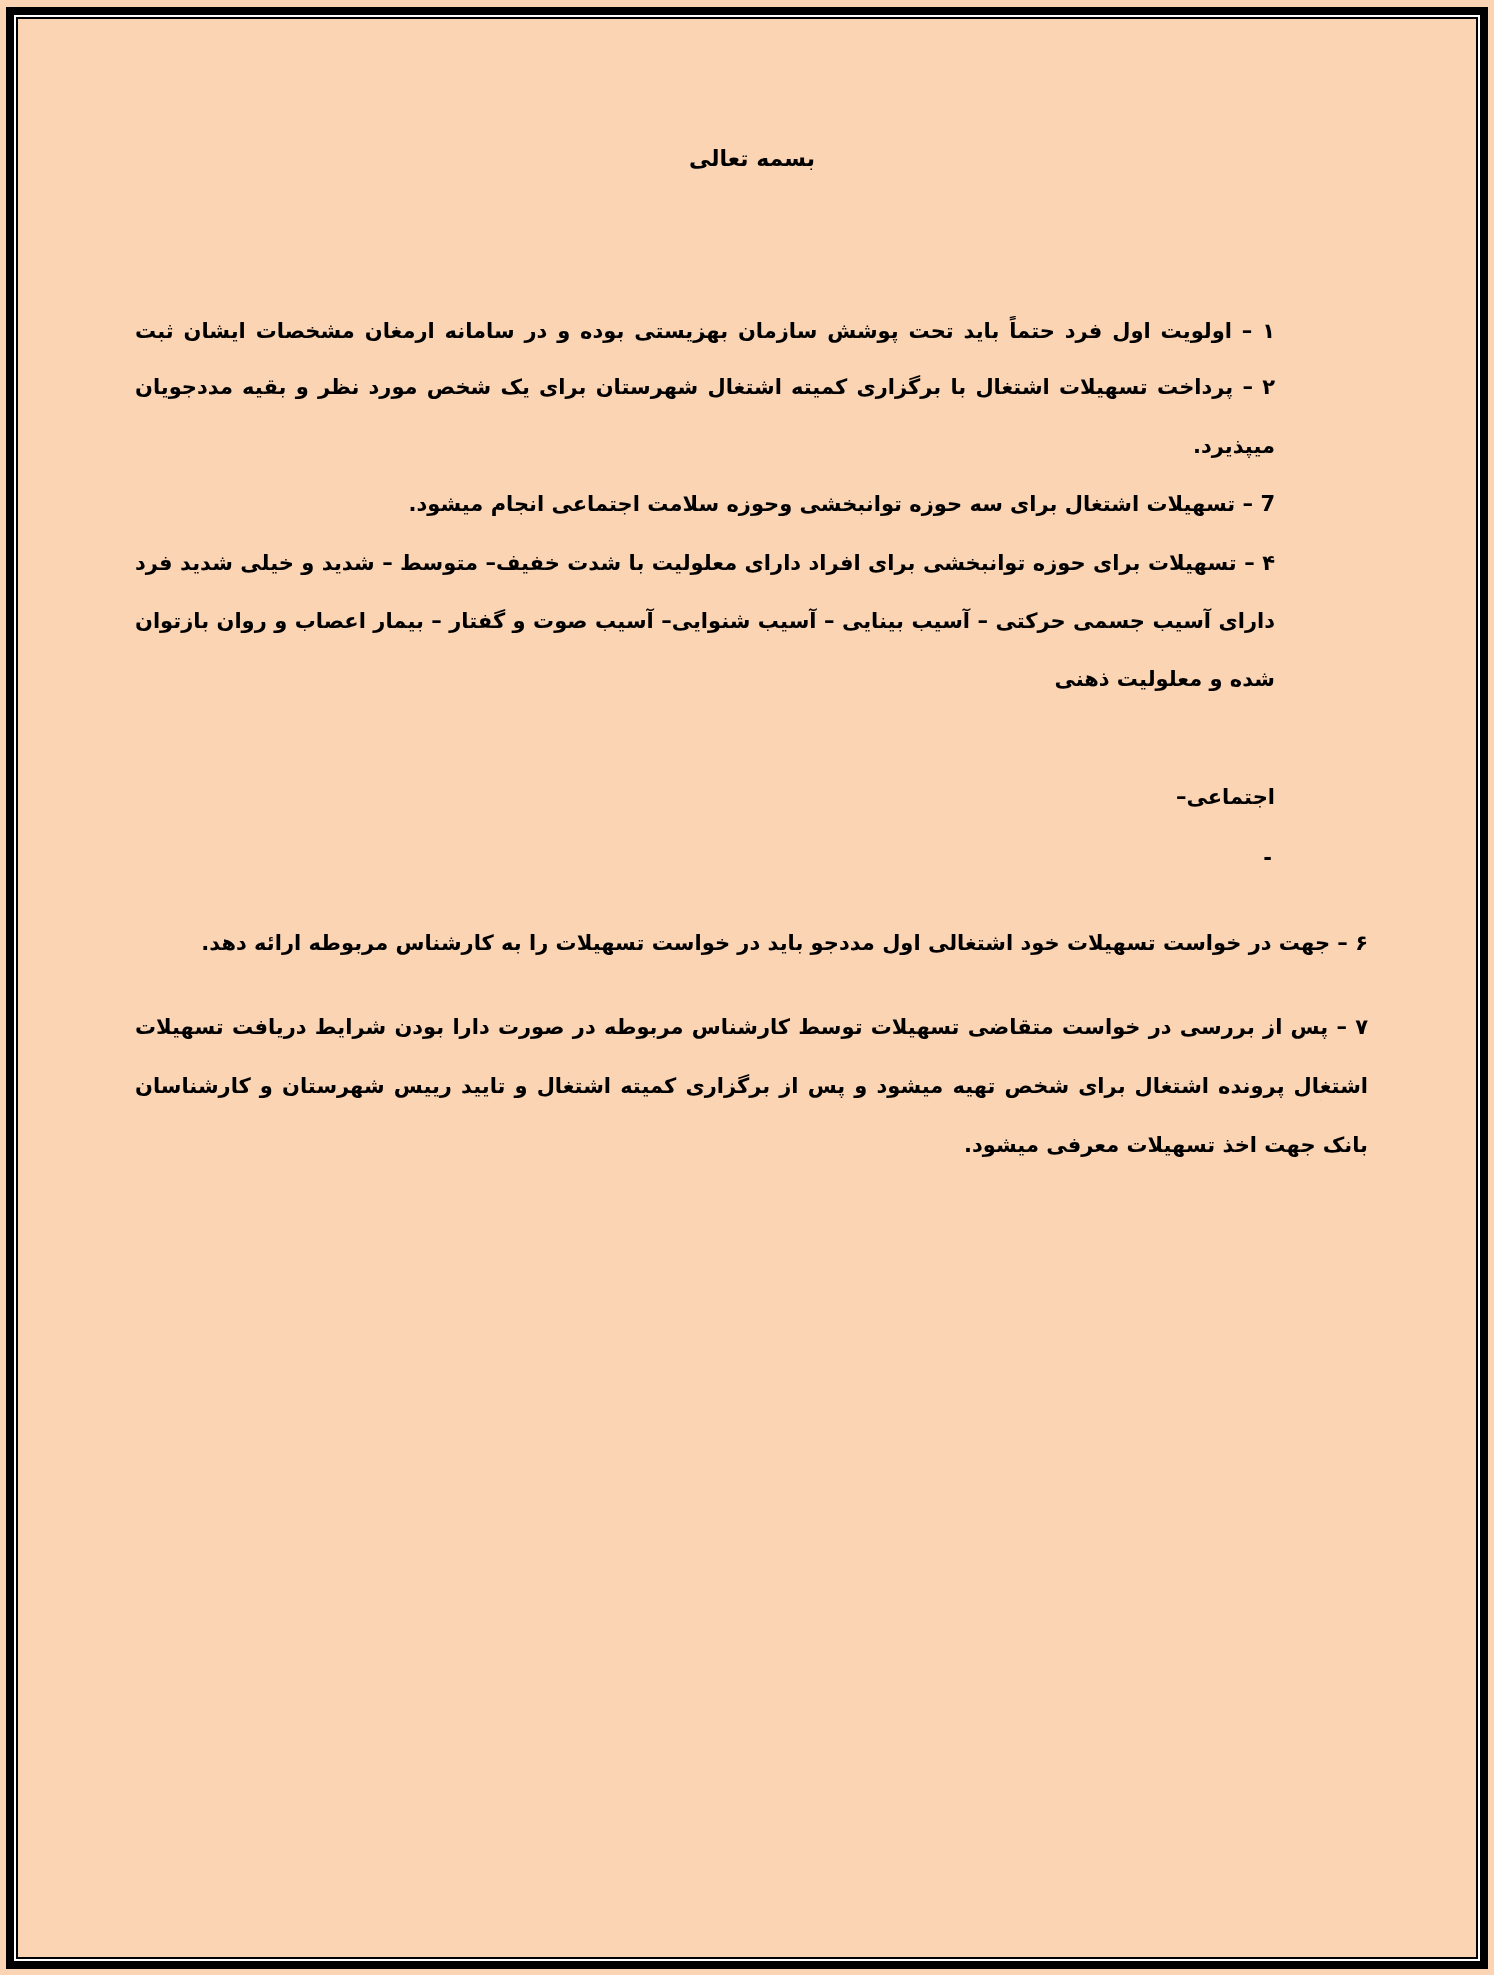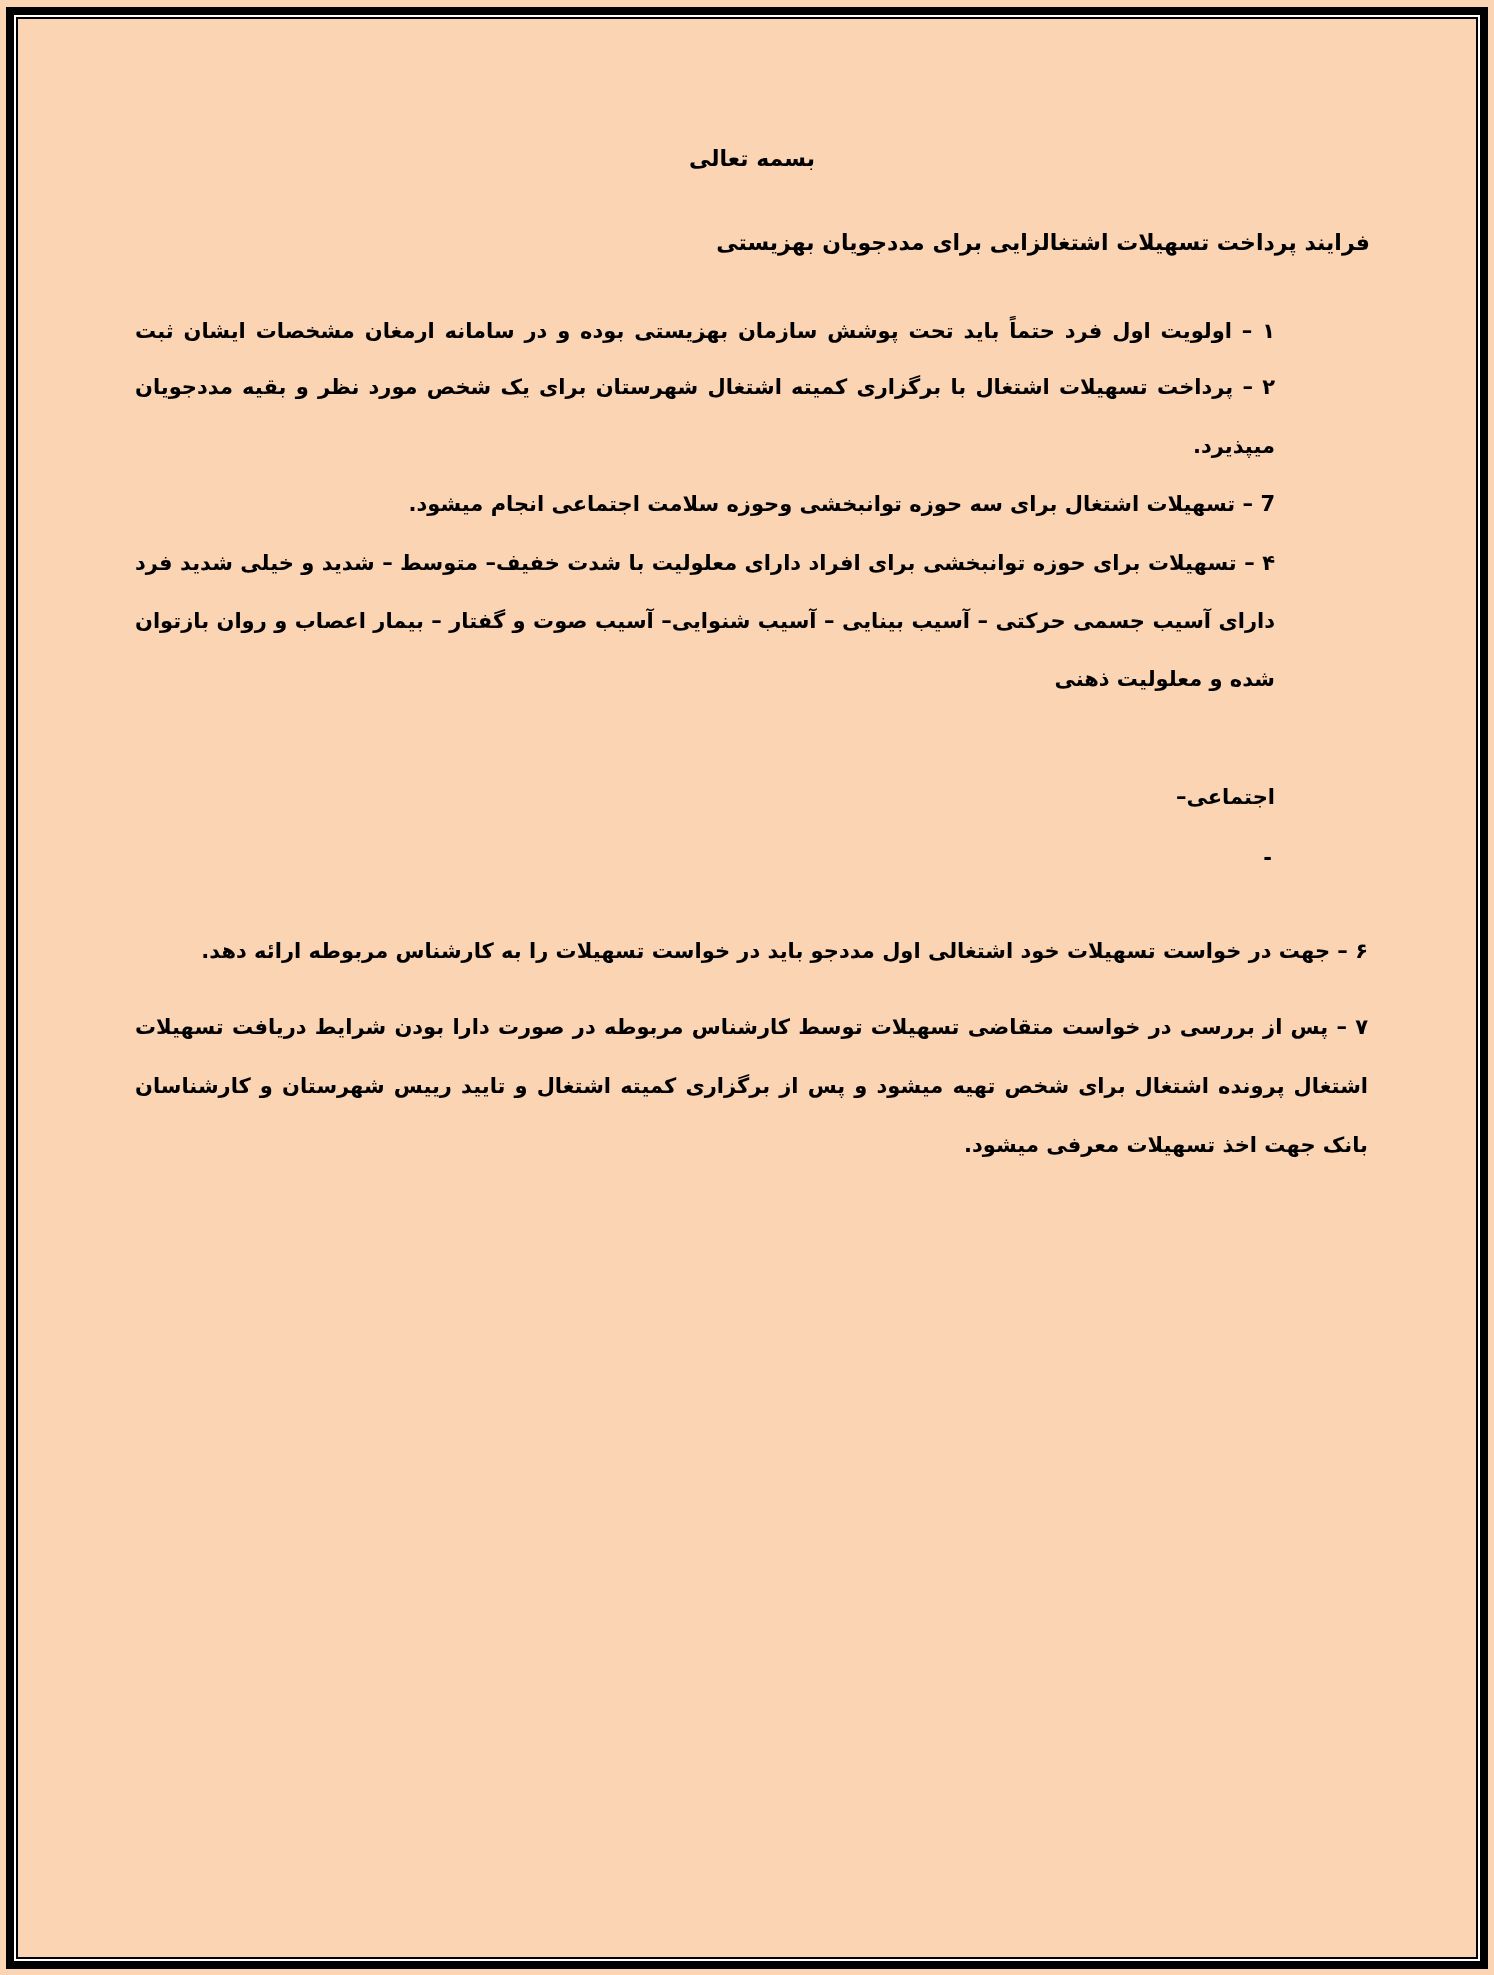--- a/index.html
+++ b/index.html
@@ -75,36 +75,35 @@
 <body>
 
 <div class="border-outer"></div>
 <div class="border-gap"></div>
 <div class="border-inner"></div>
 
 <div class="page">
 
   <div class="line heading" style="left:660px; width:184px; top:144px; text-align:center;">بسمه تعالی</div>
 
-  <div class="line heading" style="right:124px; top:228px; text-align:right;">فرایند پرداخت تسهیلات اشتغالزایی برای مددجویان بهزیستی</div>
 
   <div class="line just" style="right:219px; left:135px; top:316px;">۱ – اولویت اول فرد حتماً باید تحت پوشش سازمان بهزیستی بوده و در سامانه ارمغان مشخصات ایشان ثبت شده باشد.</div>
 
   <div class="line just" style="right:219px; left:135px; top:372px;">۲ – پرداخت تسهیلات اشتغال با برگزاری کمیته اشتغال شهرستان برای یک شخص مورد نظر و بقیه مددجویان انجام</div>
   <div class="line" style="right:219px; top:431px;">میپذیرد.</div>
 
   <div class="line" style="right:219px; top:489px;">7 – تسهیلات اشتغال برای سه حوزه توانبخشی وحوزه سلامت اجتماعی انجام میشود.</div>
 
   <div class="line just" style="right:219px; left:135px; top:548px;">۴ – تسهیلات برای حوزه توانبخشی برای افراد دارای معلولیت با شدت خفیف– متوسط – شدید و خیلی شدید فرد</div>
   <div class="line just" style="right:219px; left:135px; top:606px;">دارای آسیب جسمی حرکتی – آسیب بینایی – آسیب شنوایی– آسیب صوت و گفتار – بیمار اعصاب و روان بازتوان</div>
   <div class="line" style="right:219px; top:664px;">شده و معلولیت ذهنی</div>
 
   <div class="line" style="right:219px; top:782px;">اجتماعی–</div>
 
   <div class="line" style="right:222px; top:843px;">-</div>
 
-  <div class="line" style="right:126px; top:928px;margin-top:8px;">۶ – جهت در خواست تسهیلات خود اشتغالی اول مددجو باید در خواست تسهیلات را به کارشناس مربوطه ارائه دهد.</div>
+  <div class="line" style="right:126px; top:928px;">۶ – جهت در خواست تسهیلات خود اشتغالی اول مددجو باید در خواست تسهیلات را به کارشناس مربوطه ارائه دهد.</div>
 
   <div class="line just" style="right:126px; left:135px; top:1012px;">۷ – پس از بررسی در خواست متقاضی تسهیلات توسط کارشناس مربوطه در صورت دارا بودن شرایط دریافت تسهیلات در دفتر</div>
   <div class="line just" style="right:126px; left:135px; top:1071px;">اشتغال پرونده اشتغال برای شخص تهیه میشود و پس از برگزاری کمیته اشتغال و تایید رییس شهرستان و کارشناسان نهایتاً به</div>
   <div class="line" style="right:126px; top:1130px;">بانک جهت اخذ تسهیلات معرفی میشود.</div>
 
 </div>
 
 </body></html>

